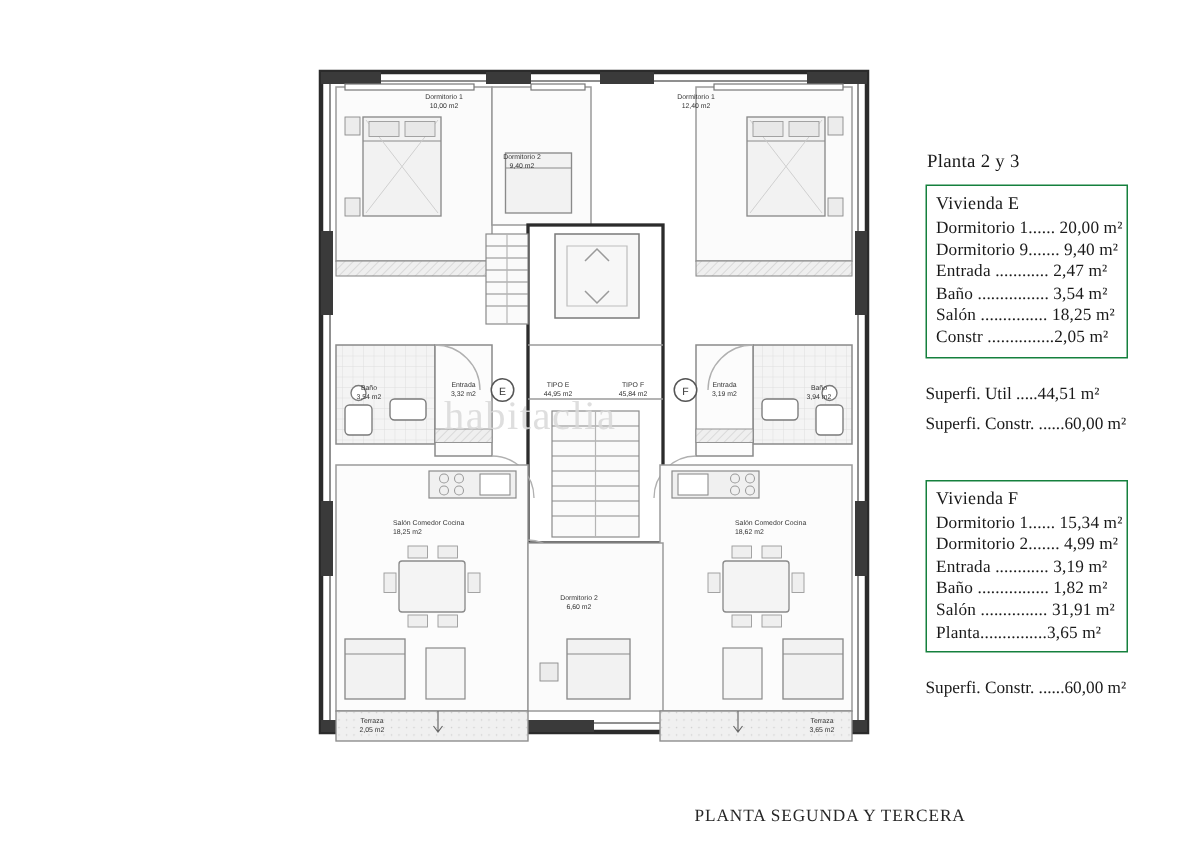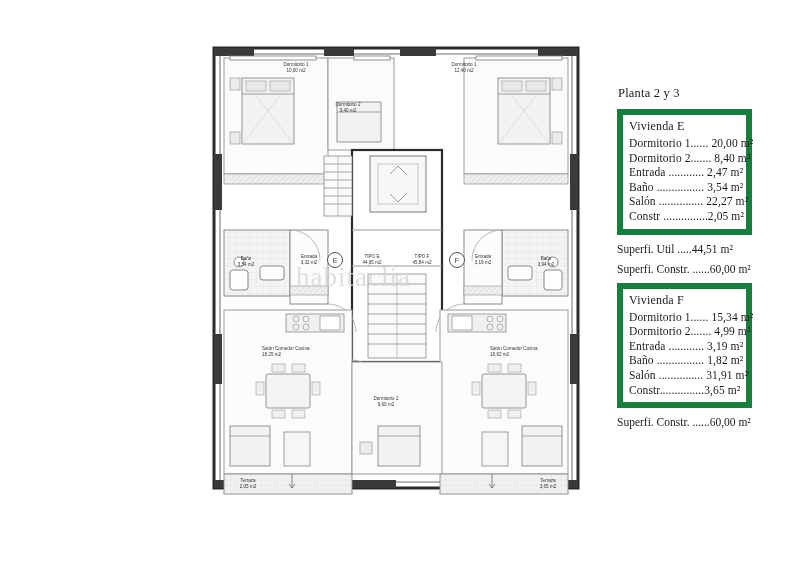--- a/index.html
+++ b/index.html
@@ -60,49 +60,49 @@
   
   .legend {
     position: absolute;
     left: 617px;
     top: 86px;
     width: 170px;
   }
   .legend-title {
     font-size: 12.5px;
     color: #1a1a1a;
-    margin: 0 0 8px 1px;
+    margin: 14px 0 8px 1px;
     letter-spacing: .2px;
   }
   .box {
-    border: 6px solid #15803d;
+    border: 1px solid #15803d;
     padding: 4px 6px 5px 6px;
     box-sizing: border-box;
     width: 135px;
   }
   .box .unit-name {
     font-size: 12px;
     margin-bottom: 2px;
     letter-spacing: .2px;
   }
   .box .row {
     font-size: 11.5px;
     line-height: 14.6px;
     white-space: nowrap;
     letter-spacing: .1px;
   }
   .totals {
-    margin-top: 4px;
+    margin-top: 14px;
   }
   .totals .row {
     font-size: 11.5px;
     line-height: 20px;
     white-space: nowrap;
   }
-  .gap-block { margin-top: 4px; }
+  .gap-block { margin-top: 27px; }
 
   
   .ptxt { font-family: "Liberation Sans", sans-serif; fill: #333; }
 </style>
 </head>
 <body>
 
 <div class="page">
 
   <div class="plan-wrap">
@@ -354,48 +354,49 @@
         <circle cx="135" cy="226" r="7.5" fill="#ffffff" stroke="#555" stroke-width="1"></circle>
         <text class="ptxt" x="135" y="229" font-size="7" text-anchor="middle">E</text>
         <circle cx="257" cy="226" r="7.5" fill="#ffffff" stroke="#555" stroke-width="1"></circle>
         <text class="ptxt" x="257" y="229" font-size="7" text-anchor="middle">F</text>
       </g>
     </svg>
   </div>
 
   <div class="watermark">habitaclia</div>
 
+  <div class="caption">PLANTA SEGUNDA Y TERCERA</div>
 
   <div class="legend">
 
     <div class="legend-title">Planta 2 y 3</div>
 
     <div class="box">
       <div class="unit-name">Vivienda E</div>
       <div class="row">Dormitorio 1...... 20,00 m²</div>
-      <div class="row">Dormitorio 2....... 8,40 m²</div>
+      <div class="row">Dormitorio 9....... 9,40 m²</div>
       <div class="row">Entrada ............ 2,47 m²</div>
       <div class="row">Baño ................ 3,54 m²</div>
-      <div class="row">Salón ............... 22,27 m²</div>
+      <div class="row">Salón ............... 18,25 m²</div>
       <div class="row">Constr ...............2,05 m²</div>
     </div>
 
     <div class="totals">
       <div class="row">Superfi. Util .....44,51 m²</div>
       <div class="row">Superfi. Constr. ......60,00 m²</div>
     </div>
 
     <div class="box gap-block">
       <div class="unit-name">Vivienda F</div>
       <div class="row">Dormitorio 1...... 15,34 m²</div>
       <div class="row">Dormitorio 2....... 4,99 m²</div>
       <div class="row">Entrada ............ 3,19 m²</div>
       <div class="row">Baño ................ 1,82 m²</div>
       <div class="row">Salón ............... 31,91 m²</div>
-      <div class="row">Constr...............3,65 m²</div>
+      <div class="row">Planta...............3,65 m²</div>
     </div>
 
     <div class="totals">
       <div class="row">Superfi. Constr. ......60,00 m²</div>
     </div>
 
   </div>
 </div>
 
 </body></html>

